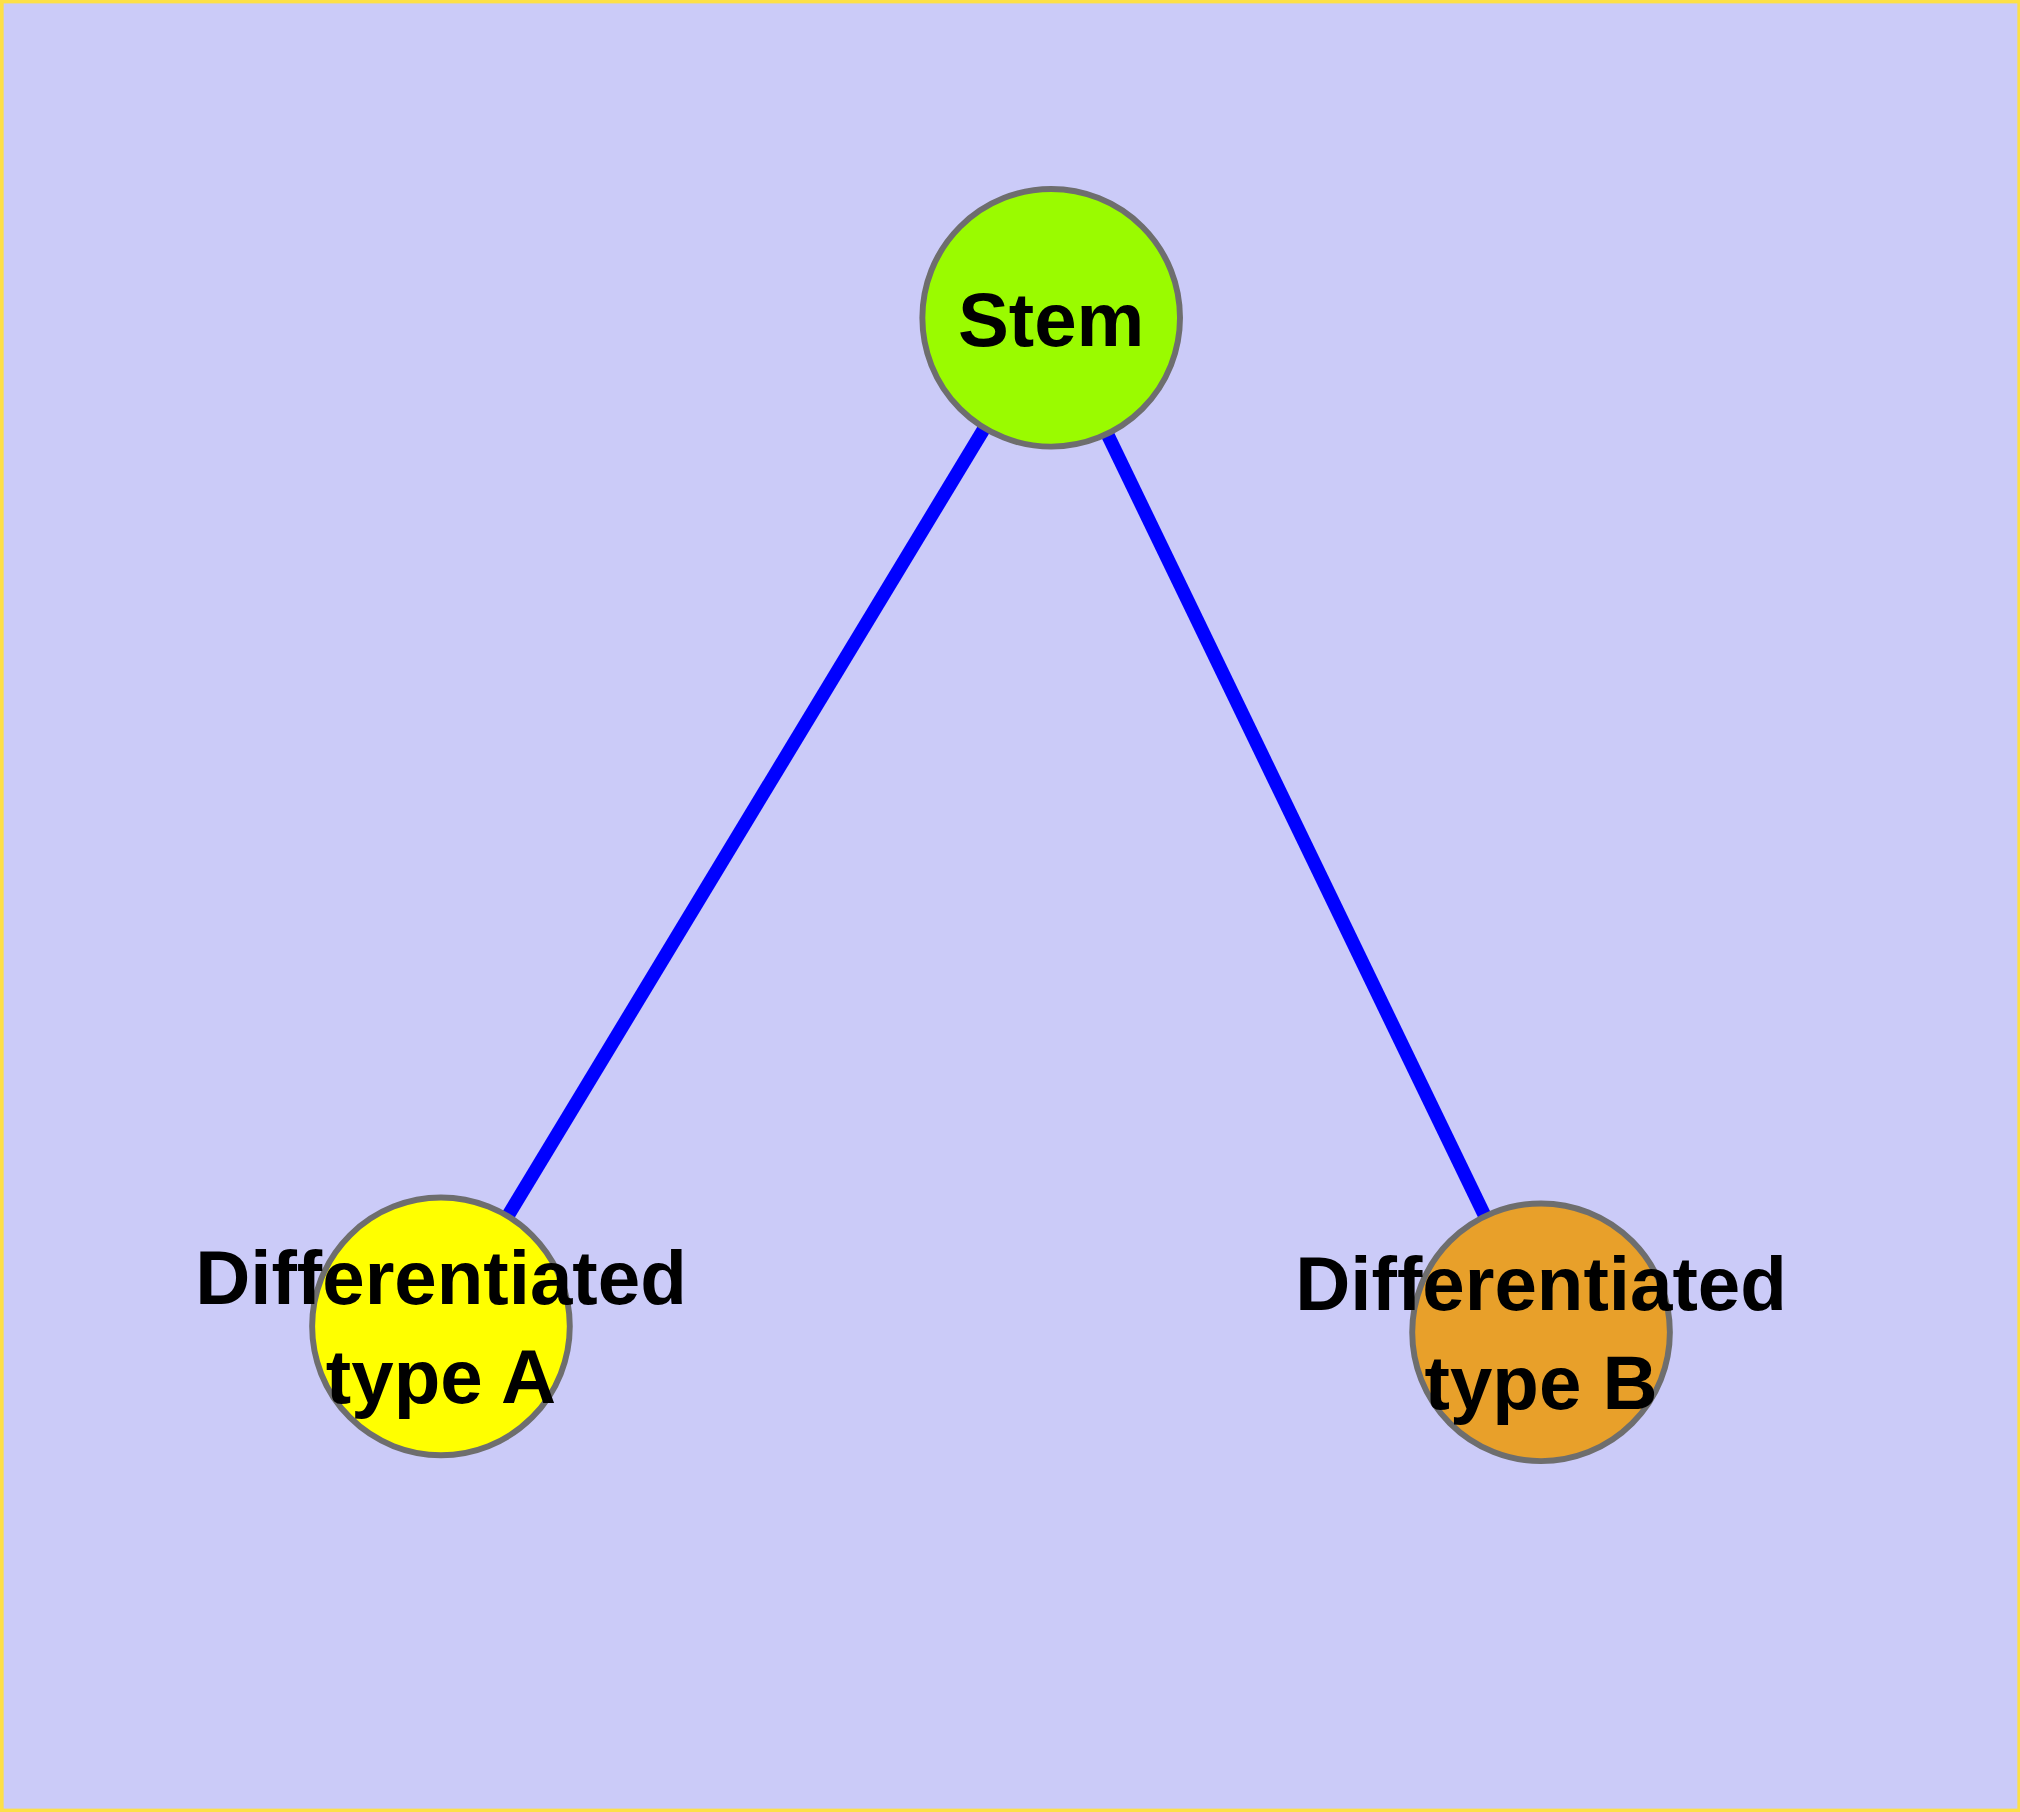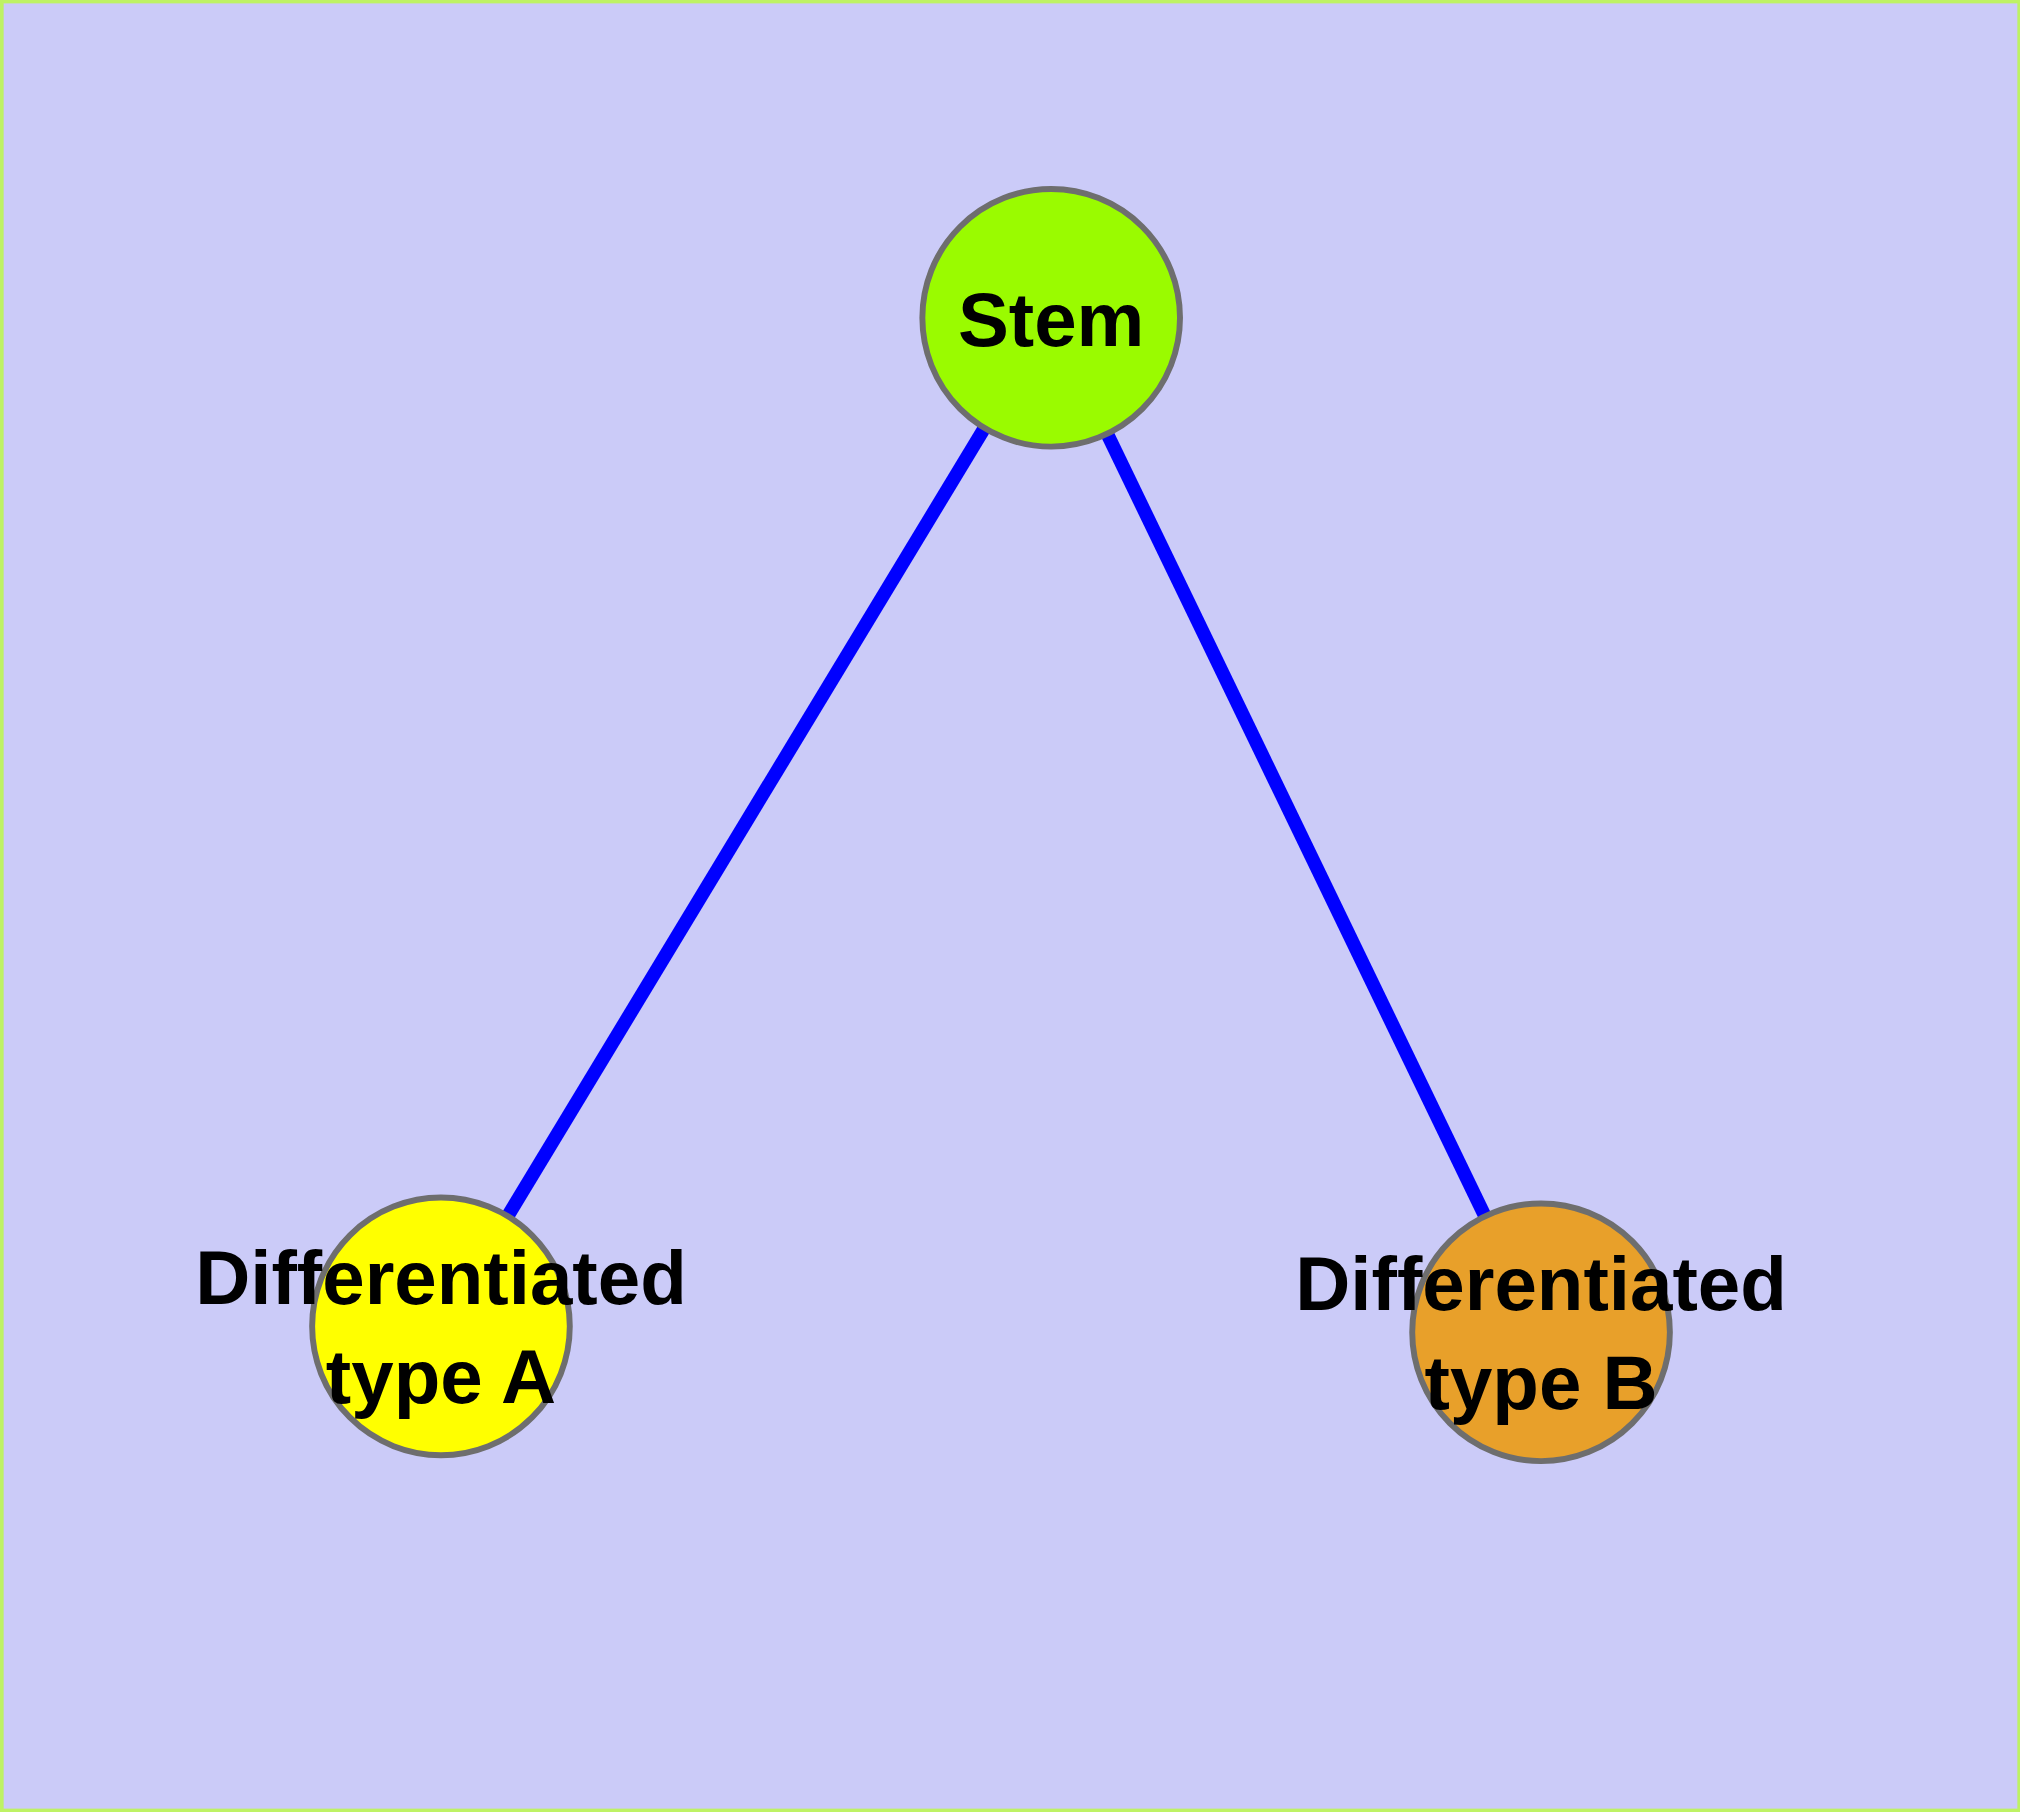--- a/index.html
+++ b/index.html
@@ -5,21 +5,21 @@
   html, body {
     margin: 0;
     padding: 0;
     background: #ffffff;
     font-family: "Liberation Sans", sans-serif;
   }
   #stage {
     position: relative;
     width: 2021px;
     height: 1812px;
-    background: #bef264;
+    background: #fde047;
     overflow: hidden;
   }
   svg text {
     font-family: "Liberation Sans", sans-serif;
     font-weight: 700;
     fill: #000000;
   }
 </style>
 </head>
 <body>

